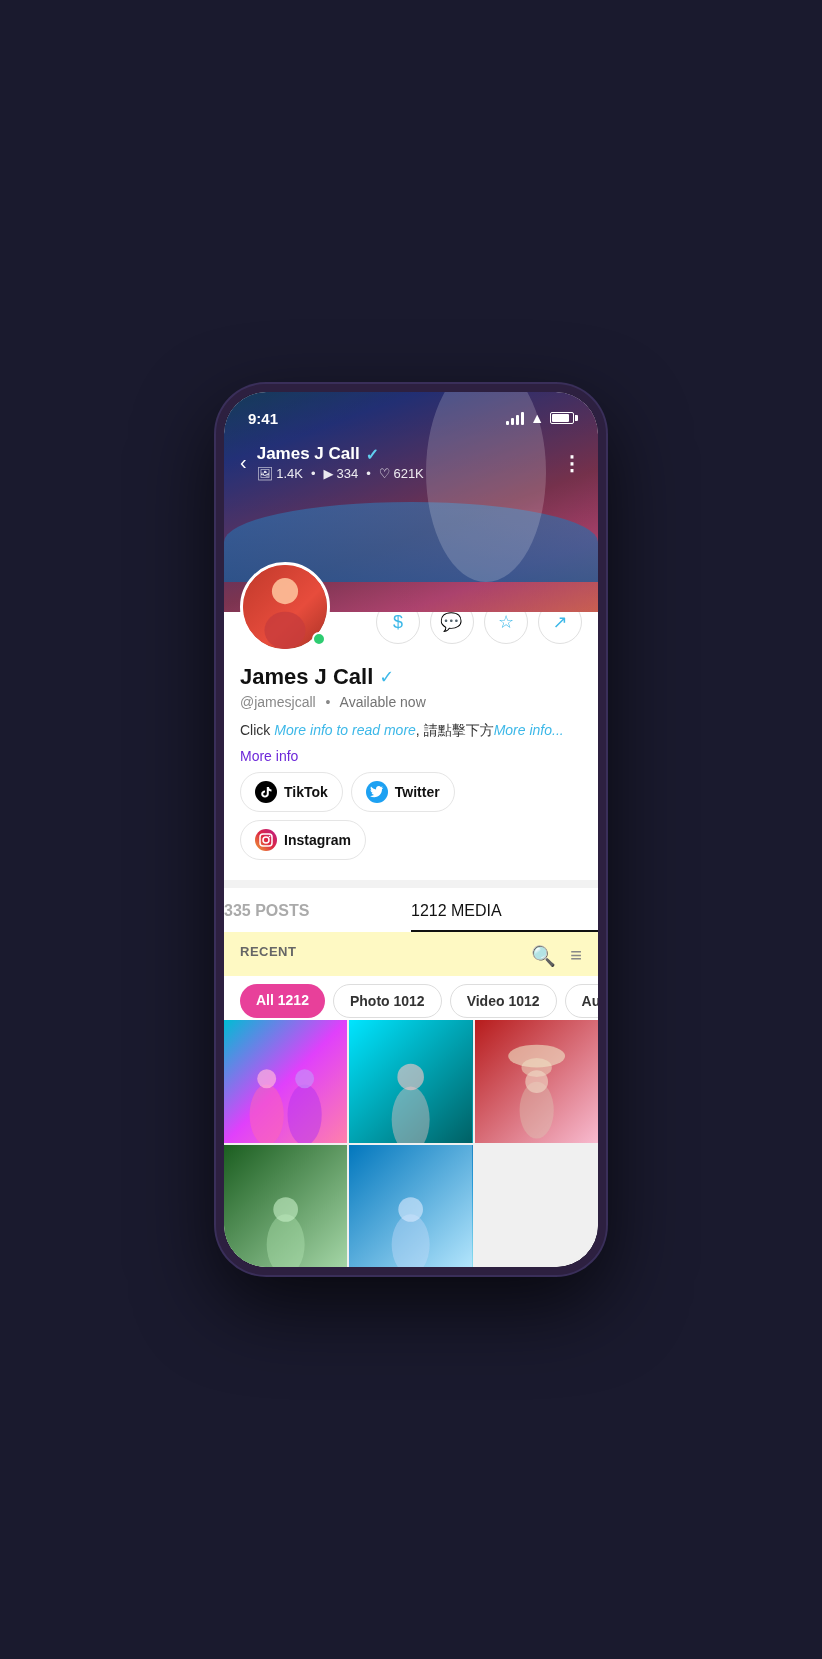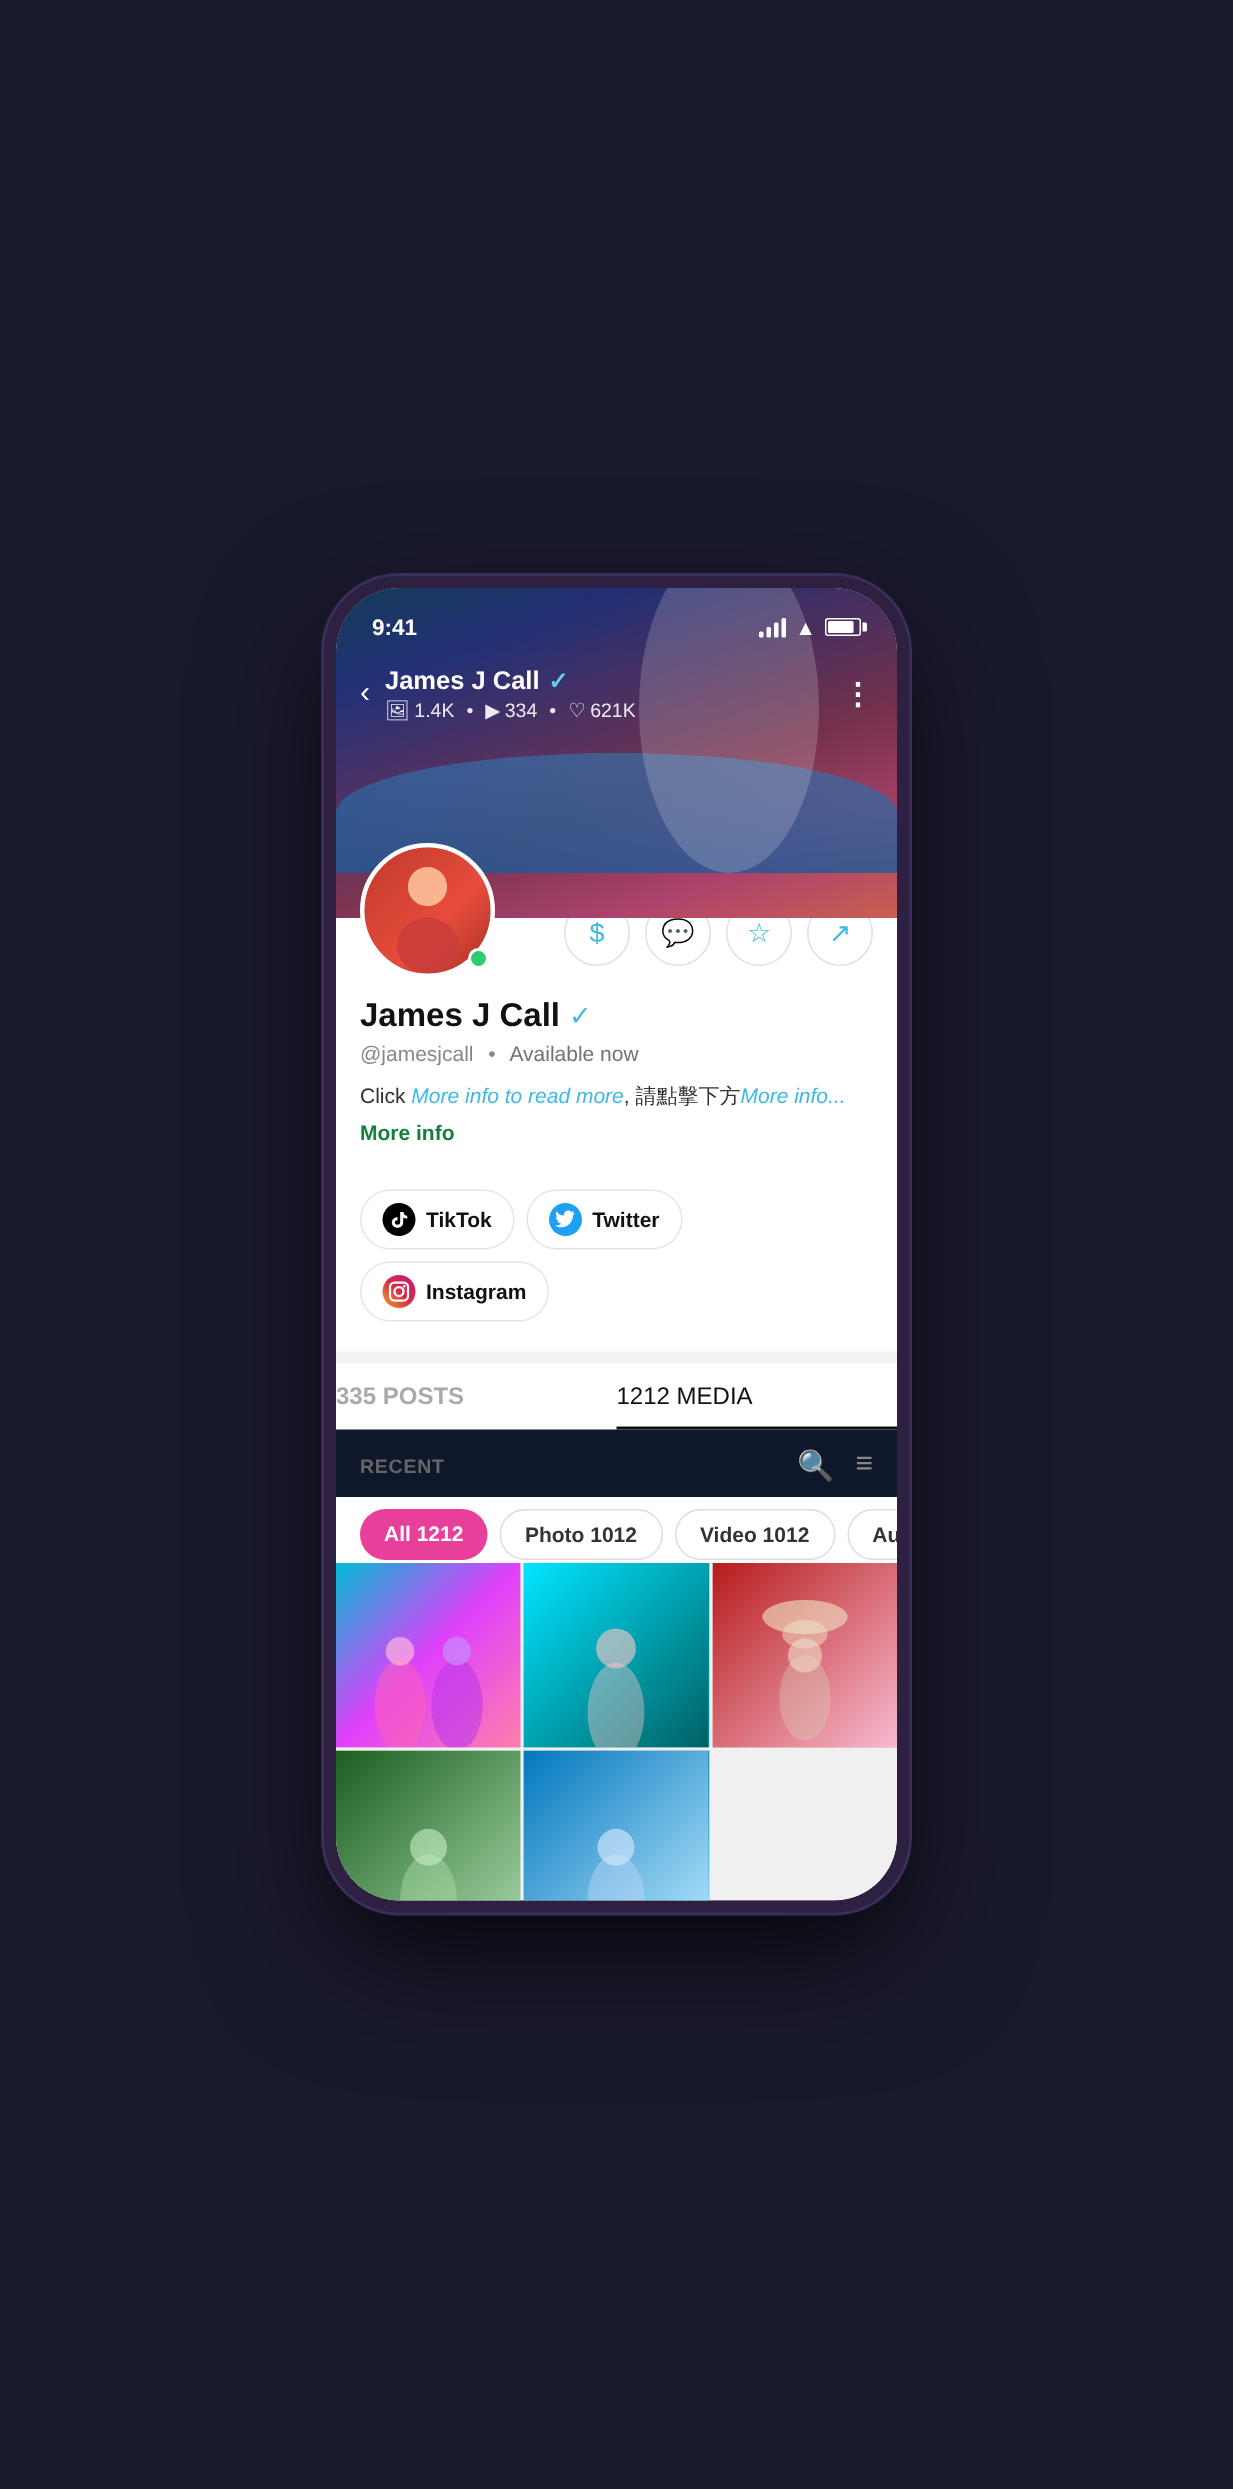--- a/index.html
+++ b/index.html
@@ -226,25 +226,25 @@
     .profile-handle .dot { margin: 0 6px; }
     .available { color: #737373; }
     .profile-bio {
       font-size: 14px;
       color: #333;
       margin-bottom: 6px;
       line-height: 1.5;
     }
     .bio-link { color: #3db8e8; font-style: italic; font-weight: 500; }
     .more-info-link {
-      color: #15803d;
+      color: #6d28d9;
       font-size: 14px;
-      font-weight: 700;
+      font-weight: 400;
       display: inline-block;
-      margin-bottom: 30px;
+      margin-bottom: 8px;
       cursor: pointer;
     }
     .social-links {
       display: flex;
       gap: 8px;
       flex-wrap: wrap;
       margin-bottom: 4px;
     }
     .social-pill {
       display: flex;
@@ -300,24 +300,23 @@
       position: absolute;
       bottom: 0;
       left: 0;
       right: 0;
       height: 2.5px;
       background: #111;
     }
     
     .media-controls {
       display: flex;
-      align-items: center;
       justify-content: space-between;
       padding: 12px 16px 8px;
-      background: #0f172a;
+      background: #fef9c3;
       flex-shrink: 0;
     }
     .recent-label {
       font-size: 13px;
       font-weight: 700;
       color: #666;
       letter-spacing: 0.5px;
     }
     .media-icons {
       display: flex;

